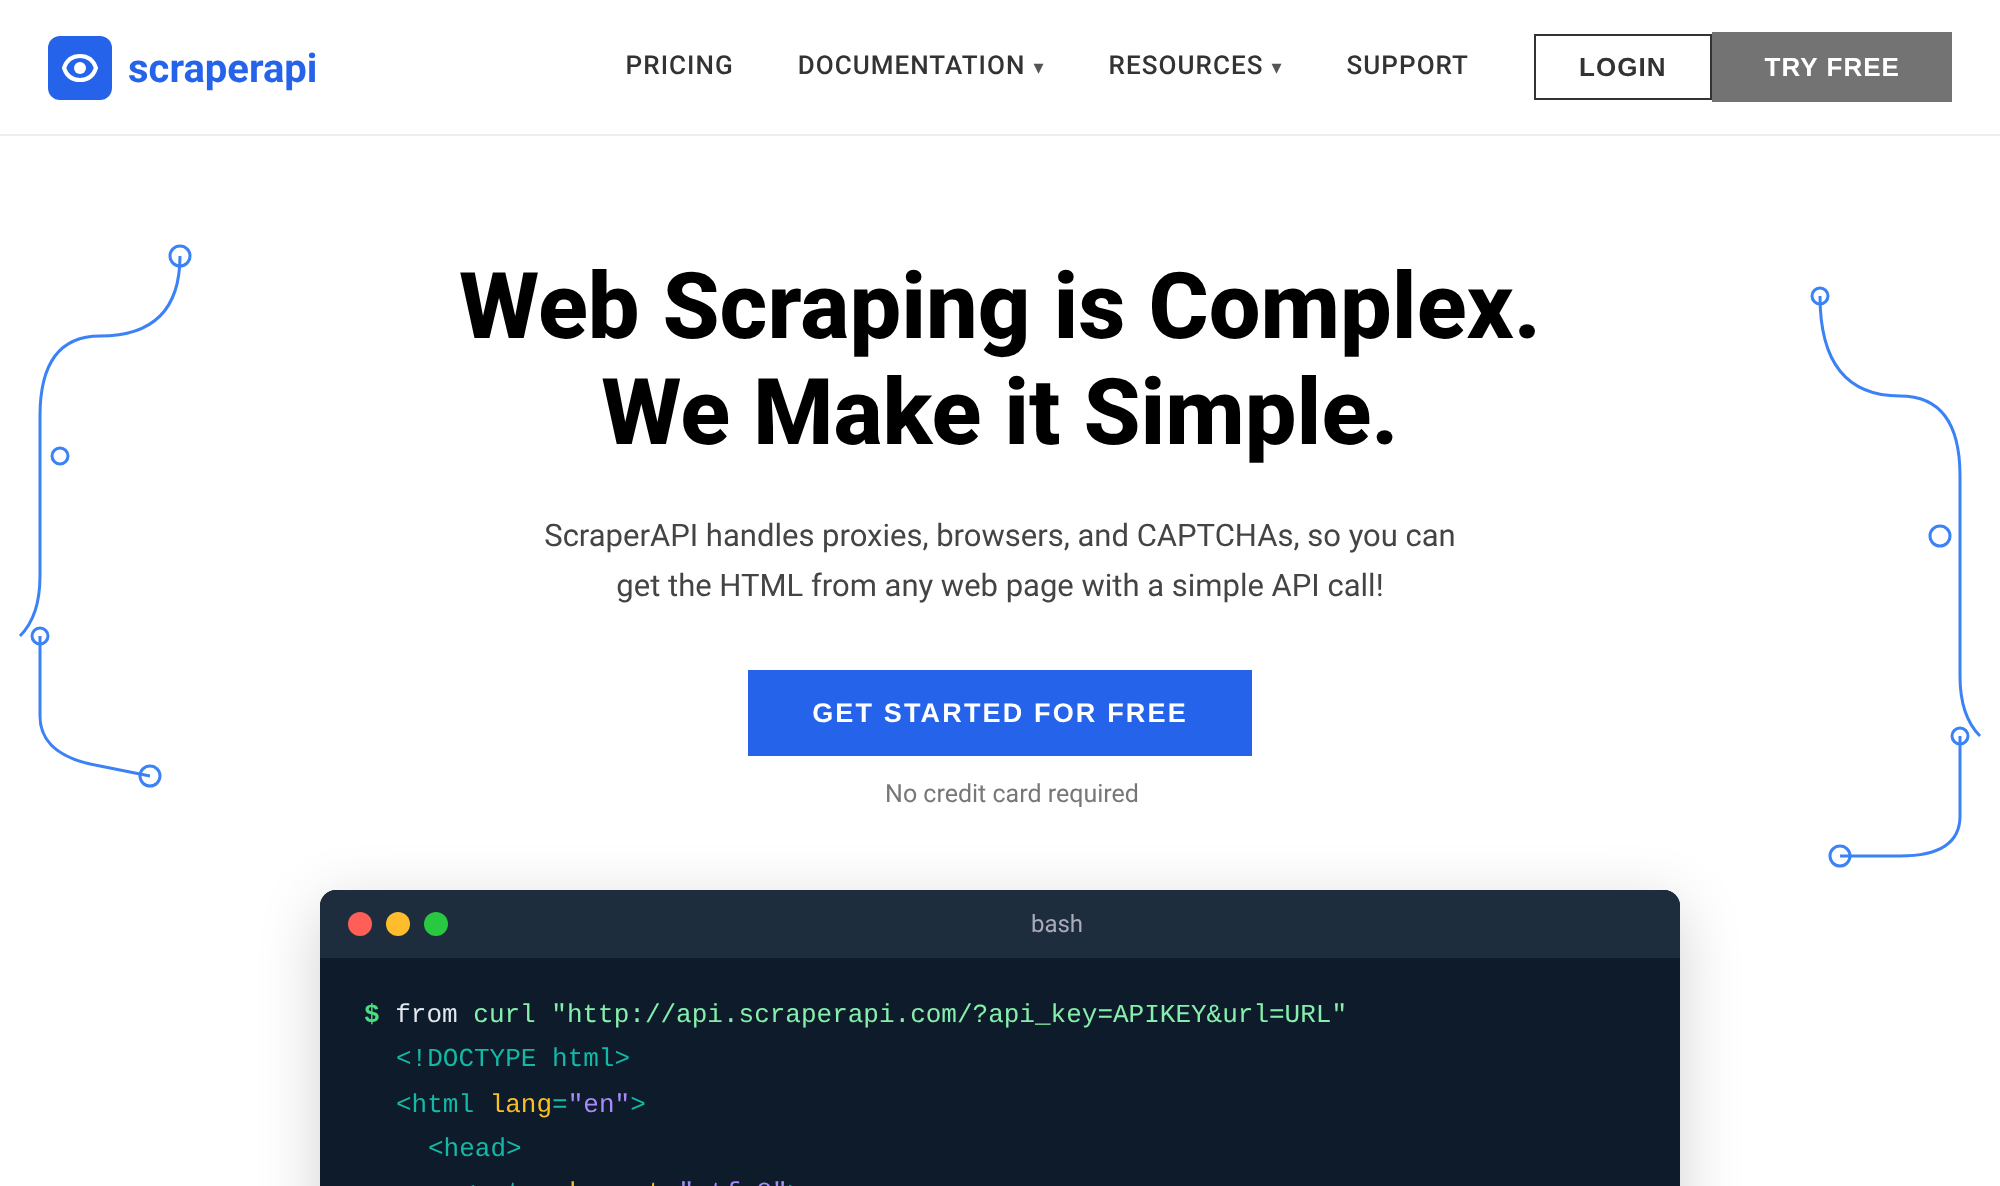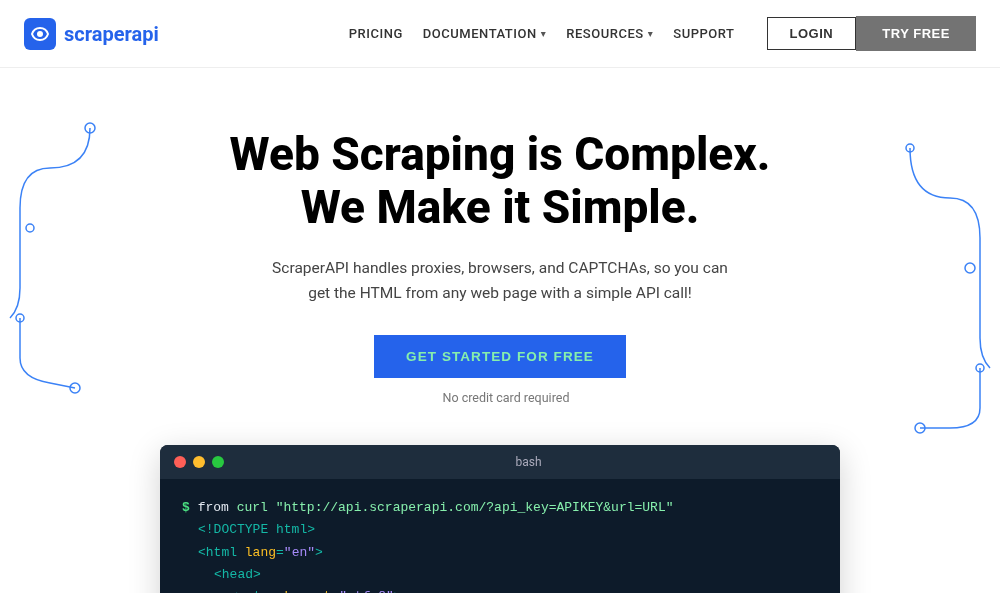--- a/index.html
+++ b/index.html
@@ -36,21 +36,21 @@
     .logo-text {
       font-size: 20px;
       font-weight: 700;
       color: #1a1a2e;
       text-align: center;
     }
     .logo-text span { color: #2563eb; }
     .nav-links {
       display: flex;
       align-items: center;
-      gap: 20px;
+      gap: 32px;
       list-style: none;
       margin-right: 32px;
     }
     .nav-links li a {
       text-decoration: none;
       color: #333;
       font-size: 13px;
       font-weight: 500;
       letter-spacing: 0.04em;
       display: flex;
@@ -106,21 +106,21 @@
     }
     .hero p {
       font-size: 15.5px;
       color: #444;
       max-width: 460px;
       line-height: 1.6;
       margin-bottom: 30px;
     }
     .btn-cta {
       background: #2563eb;
-      color: #86efac;
+      color: #ffffff;
       border: none;
       padding: 14px 32px;
       font-size: 13.5px;
       font-weight: 700;
       letter-spacing: 0.08em;
       cursor: pointer;
       margin-bottom: 12px;
     }
     .no-cc {
       font-size: 12.5px;

